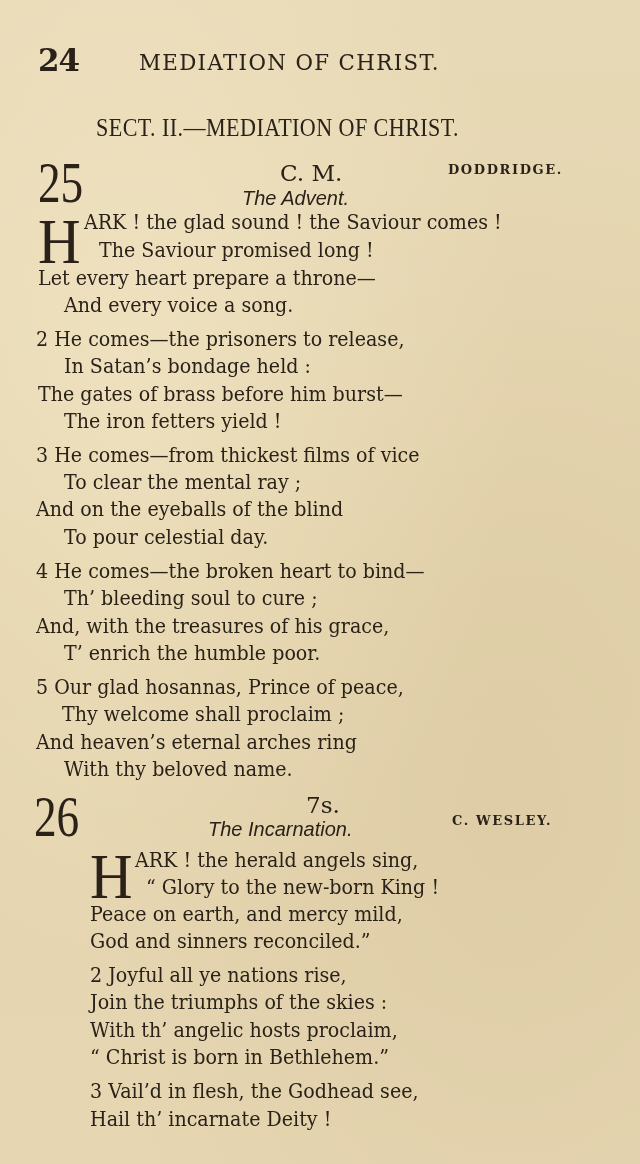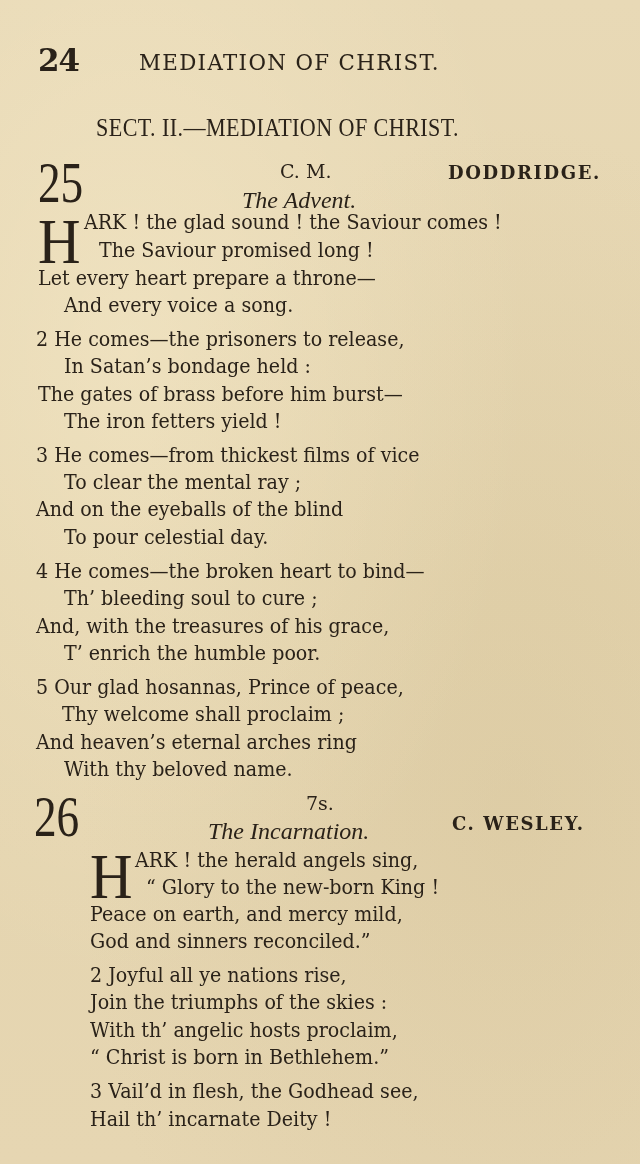--- a/index.html
+++ b/index.html
@@ -55,33 +55,33 @@
 
     
     .hymn-number {
       font-family: "Liberation Serif", serif;
       font-size: 58px;
       line-height: 1;
       transform: scaleX(0.78);
       transform-origin: left;
     }
     .meter {
-      font-size: 19px;
+      font-size: 23px;
       font-family: "DejaVu Serif", serif;
     }
     .author {
-      font-size: 18px;
+      font-size: 13px;
       font-weight: bold;
       letter-spacing: 1.6px;
       font-family: "DejaVu Serif", serif;
     }
     .hymn-title {
-      font-family: Liberation Serif, serif;
+      font-family: Liberation Sans, sans-serif;
       font-style: italic;
-      font-size: 24px;
+      font-size: 20px;
     }
 
     
     .dropcap {
       font-family: "Liberation Serif", serif;
       font-size: 64px;
       line-height: 1;
       transform: scaleX(0.92);
       transform-origin: left;
     }

